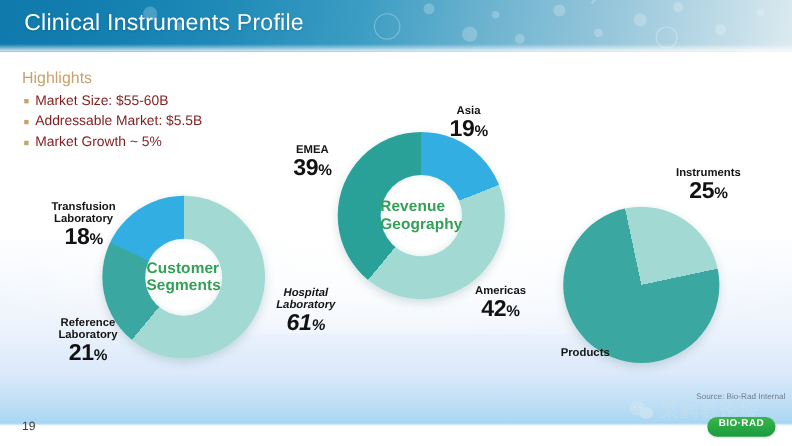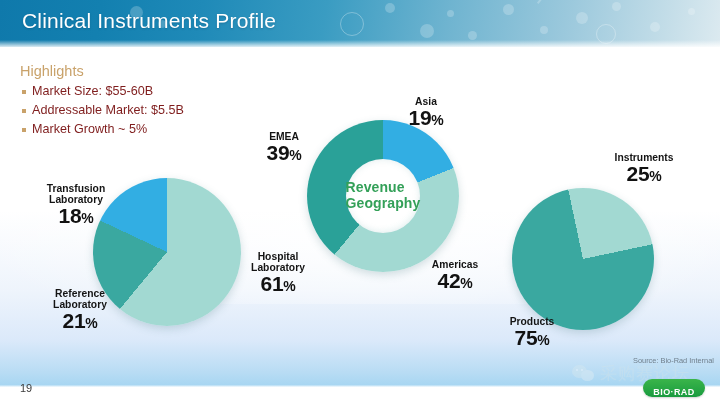--- a/index.html
+++ b/index.html
@@ -99,21 +99,21 @@
     position:absolute;border-radius:50%;background:#d6e8ef;
   }
   .wechat .b1{left:0;top:1px;width:15px;height:13px;}
   .wechat .b2{left:9px;top:6px;width:13px;height:11px;background:#e3eef3;}
   .wechat .d{position:absolute;width:2px;height:2px;border-radius:50%;background:#ffffff;}
 
   .biorad-logo{
     position:absolute;left:643px;top:379px;
     width:62px;height:18px;border-radius:9px;
     background:linear-gradient(to bottom,#3ab54a 0%,#199b3f 100%);
-    display:flex;align-items:flex-end;justify-content:center;
+    display:flex;align-items:flex-start;justify-content:center;
     box-shadow:0 1px 2px rgba(0,0,0,.18);
   }
   .biorad-logo span{
     color:#ffffff;font-size:9px;font-weight:bold;letter-spacing:.4px;
     font-family:"Liberation Sans", sans-serif;
   }
 </style>
 </head>
 <body>
 
@@ -158,35 +158,41 @@
     </div>
     <div class="hl-item">
       <span class="hl-bullet"></span>
       <span class="hl-text">Market Growth ~ 5%</span>
     </div>
   </div>
 
   <div class="donut-wrap" style="left:93px;top:178px;width:148px;height:148px;">
     <div class="donut-shadow"></div>
     <div class="donut" id="donut-cs" style="width: 148px; height: 148px; background: conic-gradient(rgb(162, 217, 210) 0deg, rgb(162, 217, 210) 219.6deg, rgb(58, 168, 160) 219.6deg, rgb(58, 168, 160) 295.2deg, rgb(50, 174, 227) 295.2deg, rgb(50, 174, 227) 360deg); border-radius: 50%;"></div>
+    <div class="donut-hole" style="left:39px;top:39px;width:70px;height:70px;">
+      <div class="donut-center-label">
+        <span>Customer</span><br>
+        <span>Segments</span>
+      </div>
+    </div>
   </div>
 
   <div class="callout" style="left:30px;top:183px;width:92px;">
     <span class="cname">Transfusion</span>
     <span class="cname">Laboratory</span>
     <span class="cval"><span>18</span><span class="pct">%</span></span>
   </div>
 
   <div class="callout" style="left:34px;top:288px;width:92px;">
     <span class="cname">Reference</span>
     <span class="cname">Laboratory</span>
     <span class="cval"><span>21</span><span class="pct">%</span></span>
   </div>
 
-  <div class="callout" style="left:232px;top:251px;width:92px;">
+  <div class="callout" style="left:232px;top:261px;width:92px;font-style:italic;">
     <span class="cname">Hospital</span>
     <span class="cname">Laboratory</span>
     <span class="cval"><span>61</span><span class="pct">%</span></span>
   </div>
 
   <div class="donut-wrap" style="left:307px;top:120px;width:152px;height:152px;">
     <div class="donut-shadow"></div>
     <div class="donut" id="donut-rg" style="width: 152px; height: 152px; background: conic-gradient(rgb(50, 174, 227) 0deg, rgb(50, 174, 227) 68.4deg, rgb(162, 217, 210) 68.4deg, rgb(162, 217, 210) 219.6deg, rgb(42, 161, 152) 219.6deg, rgb(42, 161, 152) 360deg); border-radius: 50%;"></div>
     <div class="donut-hole" style="left:39px;top:39px;width:74px;height:74px;">
       <div class="donut-center-label">
@@ -216,21 +222,20 @@
     <div class="donut" id="donut-pr" style="width: 142px; height: 142px; background: conic-gradient(from -12deg, rgb(162, 217, 210) 0deg, rgb(162, 217, 210) 90deg, rgb(58, 168, 160) 90deg, rgb(58, 168, 160) 360deg); border-radius: 50%;"></div>
   </div>
 
   <div class="callout" style="left:596px;top:152px;width:96px;">
     <span class="cname">Instruments</span>
     <span class="cval"><span>25</span><span class="pct">%</span></span>
   </div>
 
   <div class="callout" style="left:486px;top:316px;width:92px;">
     <span class="cname">Products</span>
-    <span class="cval"><span>75</span><span class="pct">%</span></span>
   </div>
 
   <div class="page-num">19</div>
 
   <div class="watermark">
     <div class="wechat">
       <div class="b1"></div>
       <div class="b2"></div>
       <div class="d" style="left:4px;top:5px;"></div>
       <div class="d" style="left:9px;top:5px;"></div>

